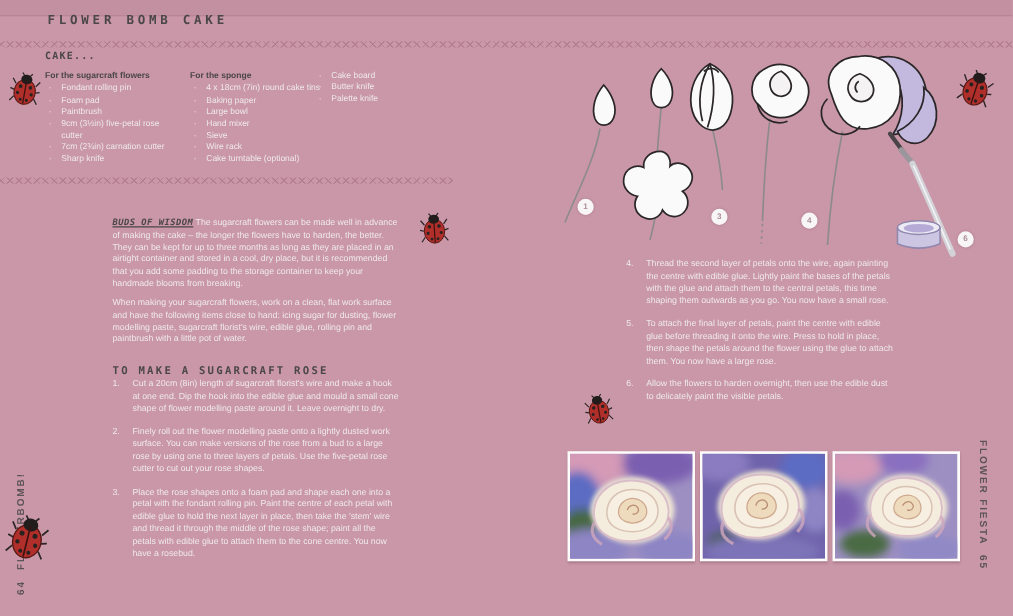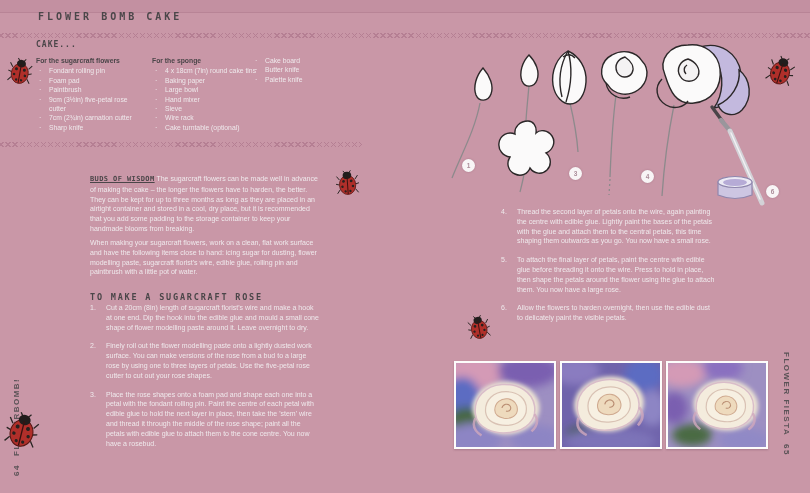--- a/index.html
+++ b/index.html
@@ -32,21 +32,21 @@
   .col1{left:36px;width:101px;}
   .col2{left:152px;width:112px;}
   .col3{left:252px;width:95px;}
   .col-header{font-weight:bold;color:#4b4649;margin-bottom:1px;}
   .li{position:relative;padding-left:13px;}
   .li::before{content:"·";position:absolute;left:3px;color:#efe9ec;}
 
   
   .para{font-size:7px;line-height:9.8px;}
   .buds{left:90px;top:167px;width:228px;}
-  .buds .wisdom-label{font-family:"DejaVu Sans Mono",monospace;color:#4b4649;font-weight:bold;text-decoration:underline;letter-spacing:.4px;}
+  .buds .wisdom-label{font-family:"DejaVu Sans Mono",monospace;color:#4b4649;font-weight:bold;text-decoration:underline;letter-spacing:.4px;font-style:italic;}
   .intro{left:90px;top:231px;width:228px;}
 
   
   .steps{font-size:7px;line-height:9.8px;}
   .steps-left{left:90px;top:303px;width:230px;}
   .steps-right{left:501px;top:207px;width:216px;}
   .step{display:flex;margin-bottom:9px;}
   .step-num{width:16px;flex:0 0 16px;}
   .step-text{flex:1;}
 

